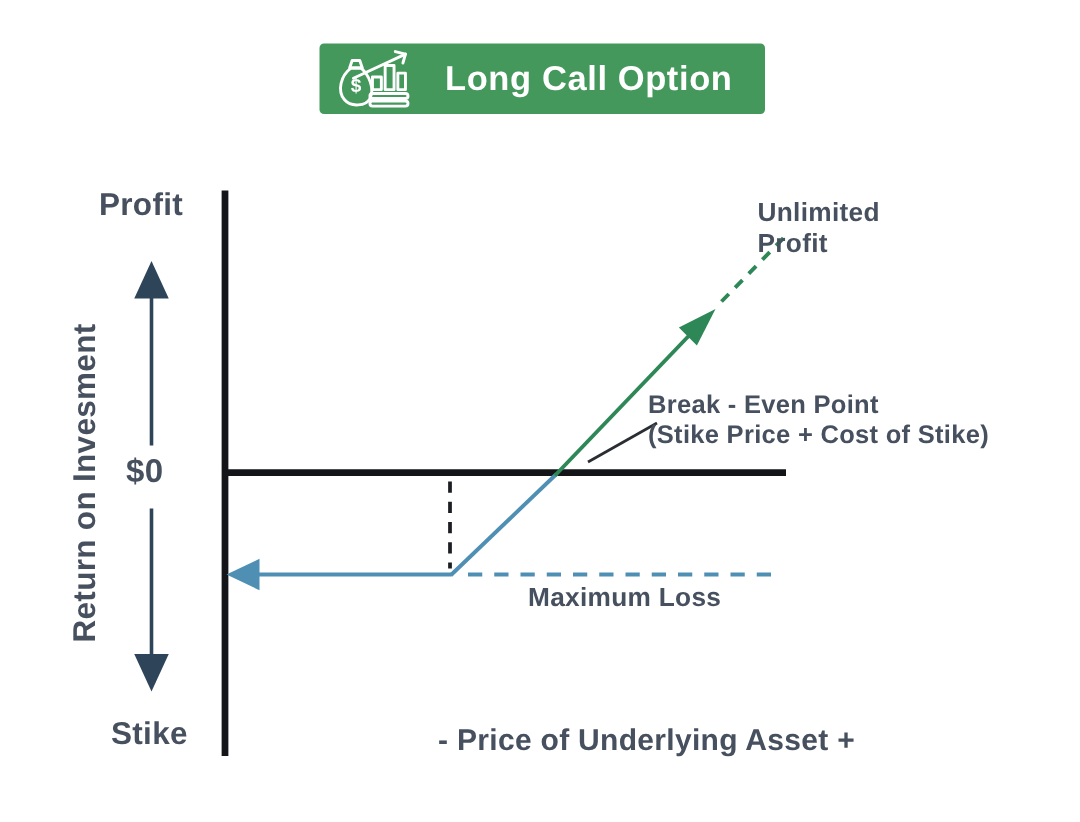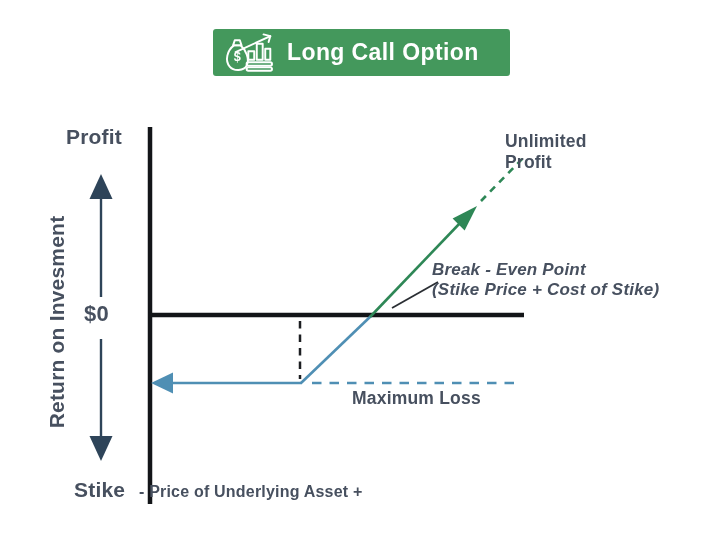--- a/index.html
+++ b/index.html
@@ -7,42 +7,42 @@
     position:relative;width:720px;height:548px;background:#ffffff;
     font-family:"Liberation Sans",sans-serif;overflow:hidden;
   }
   .badge{
     position:absolute;left:213px;top:29px;width:297px;height:47px;
     background:#44985c;border-radius:3px;display:flex;align-items:center;
     padding:0 12px 0 8px;box-sizing:border-box;
   }
   .badge-icon{flex:0 0 auto;margin-right:8px;}
   .badge-label{
-    flex:1;color:#ffffff;font-size:23px;font-weight:700;
+    flex:1;text-align:center;color:#ffffff;font-size:23px;font-weight:700;
     letter-spacing:0.4px;white-space:nowrap;
   }
   .chart-svg{position:absolute;left:0;top:0;}
   .lbl{
     position:absolute;color:#47505f;font-weight:600;letter-spacing:0.2px;
     white-space:nowrap;line-height:1.2;
   }
   .lbl-profit{left:66px;top:124px;font-size:21px;}
   .lbl-roi{
     left:57px;top:322px;font-size:21px;
     transform:translate(-50%,-50%) rotate(-90deg);
   }
   .lbl-zero{left:84px;top:301px;font-size:22px;}
   .lbl-loss{left:74px;top:477px;font-size:21px;}
   .lbl-strike{left:243px;top:289px;width:120px;text-align:center;font-size:17px;}
   .lbl-unlimited{left:505px;top:131px;width:115px;text-align:left;font-size:17.5px;}
   .lbl-unlimited span{display:block;}
   .lbl-breakeven{left:432px;top:260px;font-size:17px;}
-  .lbl-breakeven span{display:block;font-style:italic;}
+  .lbl-breakeven span{display:block;}
   .lbl-maxloss{left:352px;top:388px;font-size:17.5px;}
-  .lbl-xtitle{left:139px;top:482px;width:410px;text-align:left;font-size:16px;}
+  .lbl-xtitle{left:160px;top:482px;width:410px;text-align:right;font-size:20px;}
 </style>
 </head>
 <body>
 
 <div class="stage">
 
   <div class="badge">
     <svg class="badge-icon" width="58" height="44" viewBox="0 0 66 52">
       <g fill="none" stroke="#ffffff" stroke-width="2.3" stroke-linecap="round" stroke-linejoin="round">
         <line x1="16" y1="25" x2="57" y2="6"></line>

